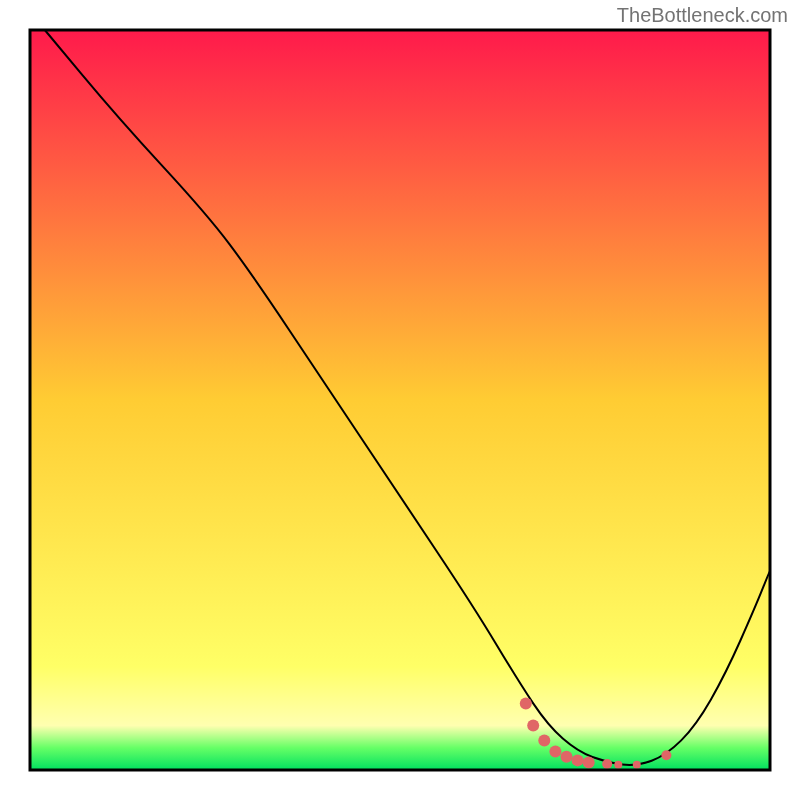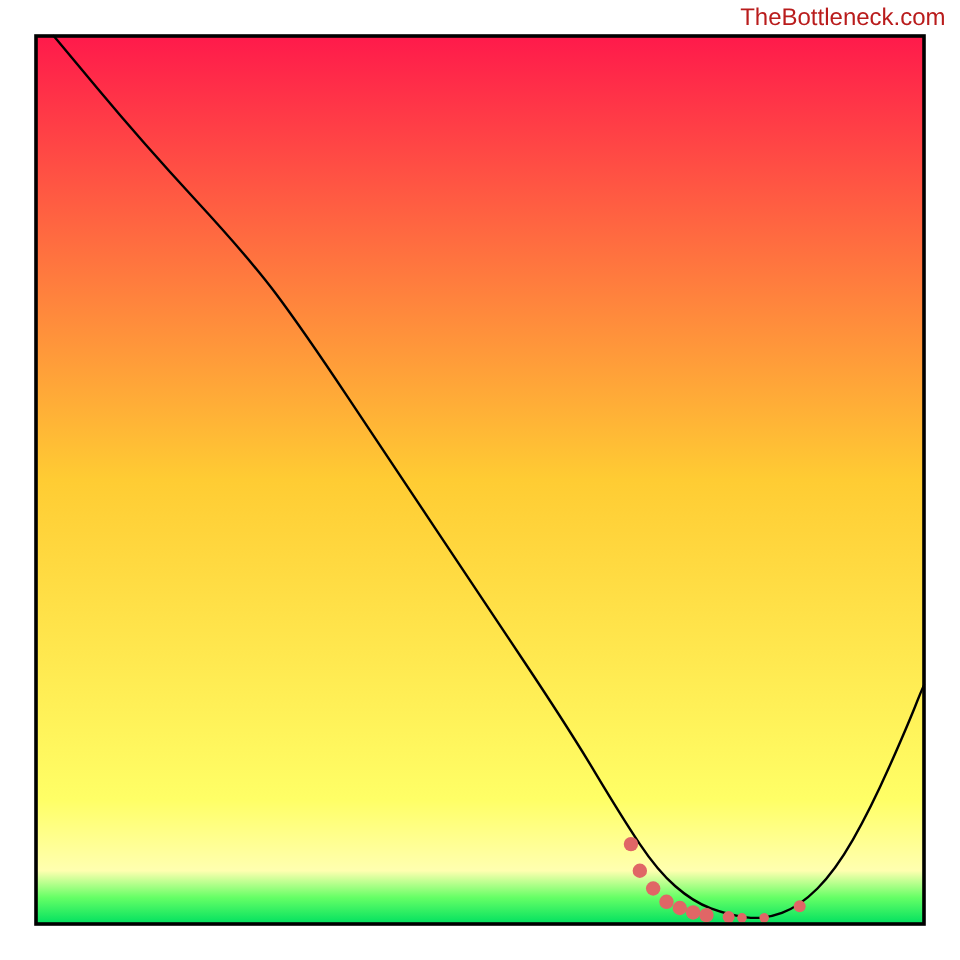--- a/index.html
+++ b/index.html
@@ -13,21 +13,21 @@
   .container {
     position: relative;
     width: 800px;
     height: 800px;
   }
   .attribution {
     position: absolute;
     top: 4px;
     right: 12px;
     font-size: 20px;
-    color: #b91c1c;
+    color: #737373;
     font-weight: normal;
     letter-spacing: 0px;
   }
   svg.chart {
     position: absolute;
     top: 0;
     left: 0;
   }
 </style>
 </head>

